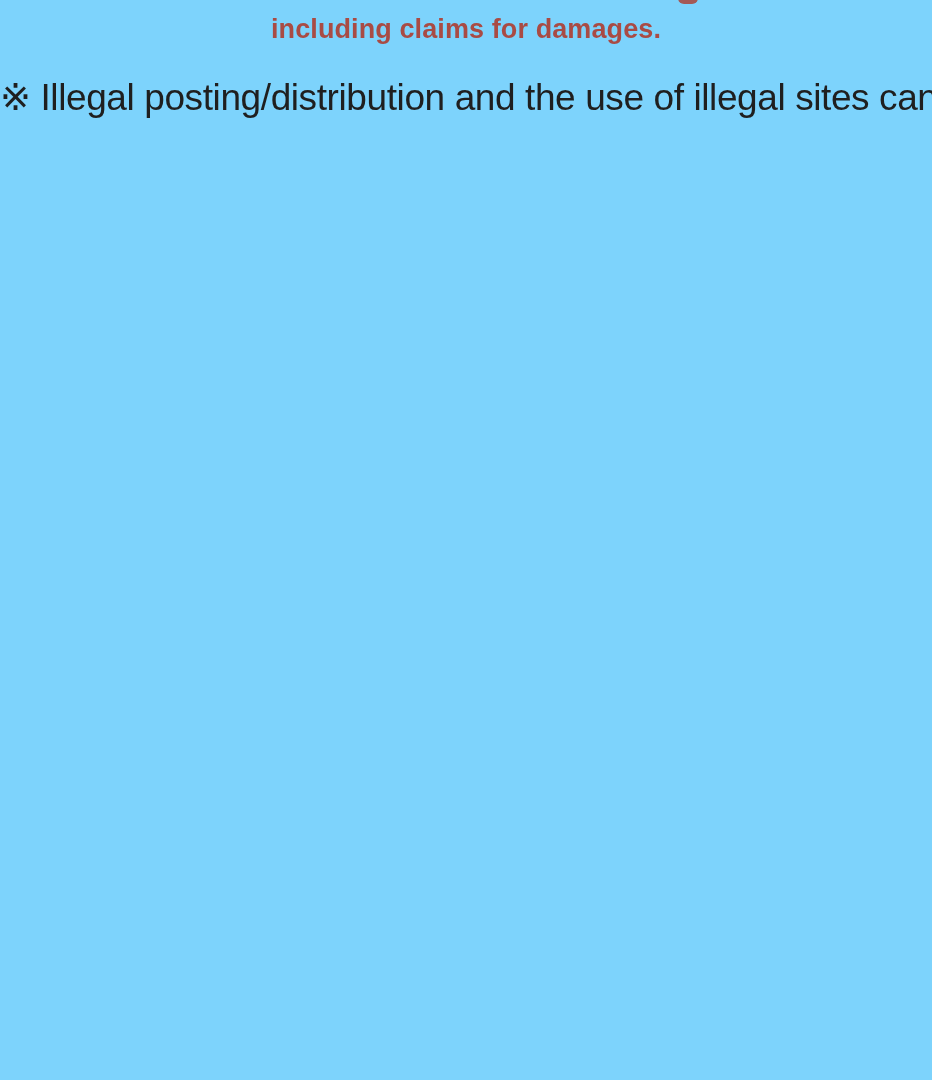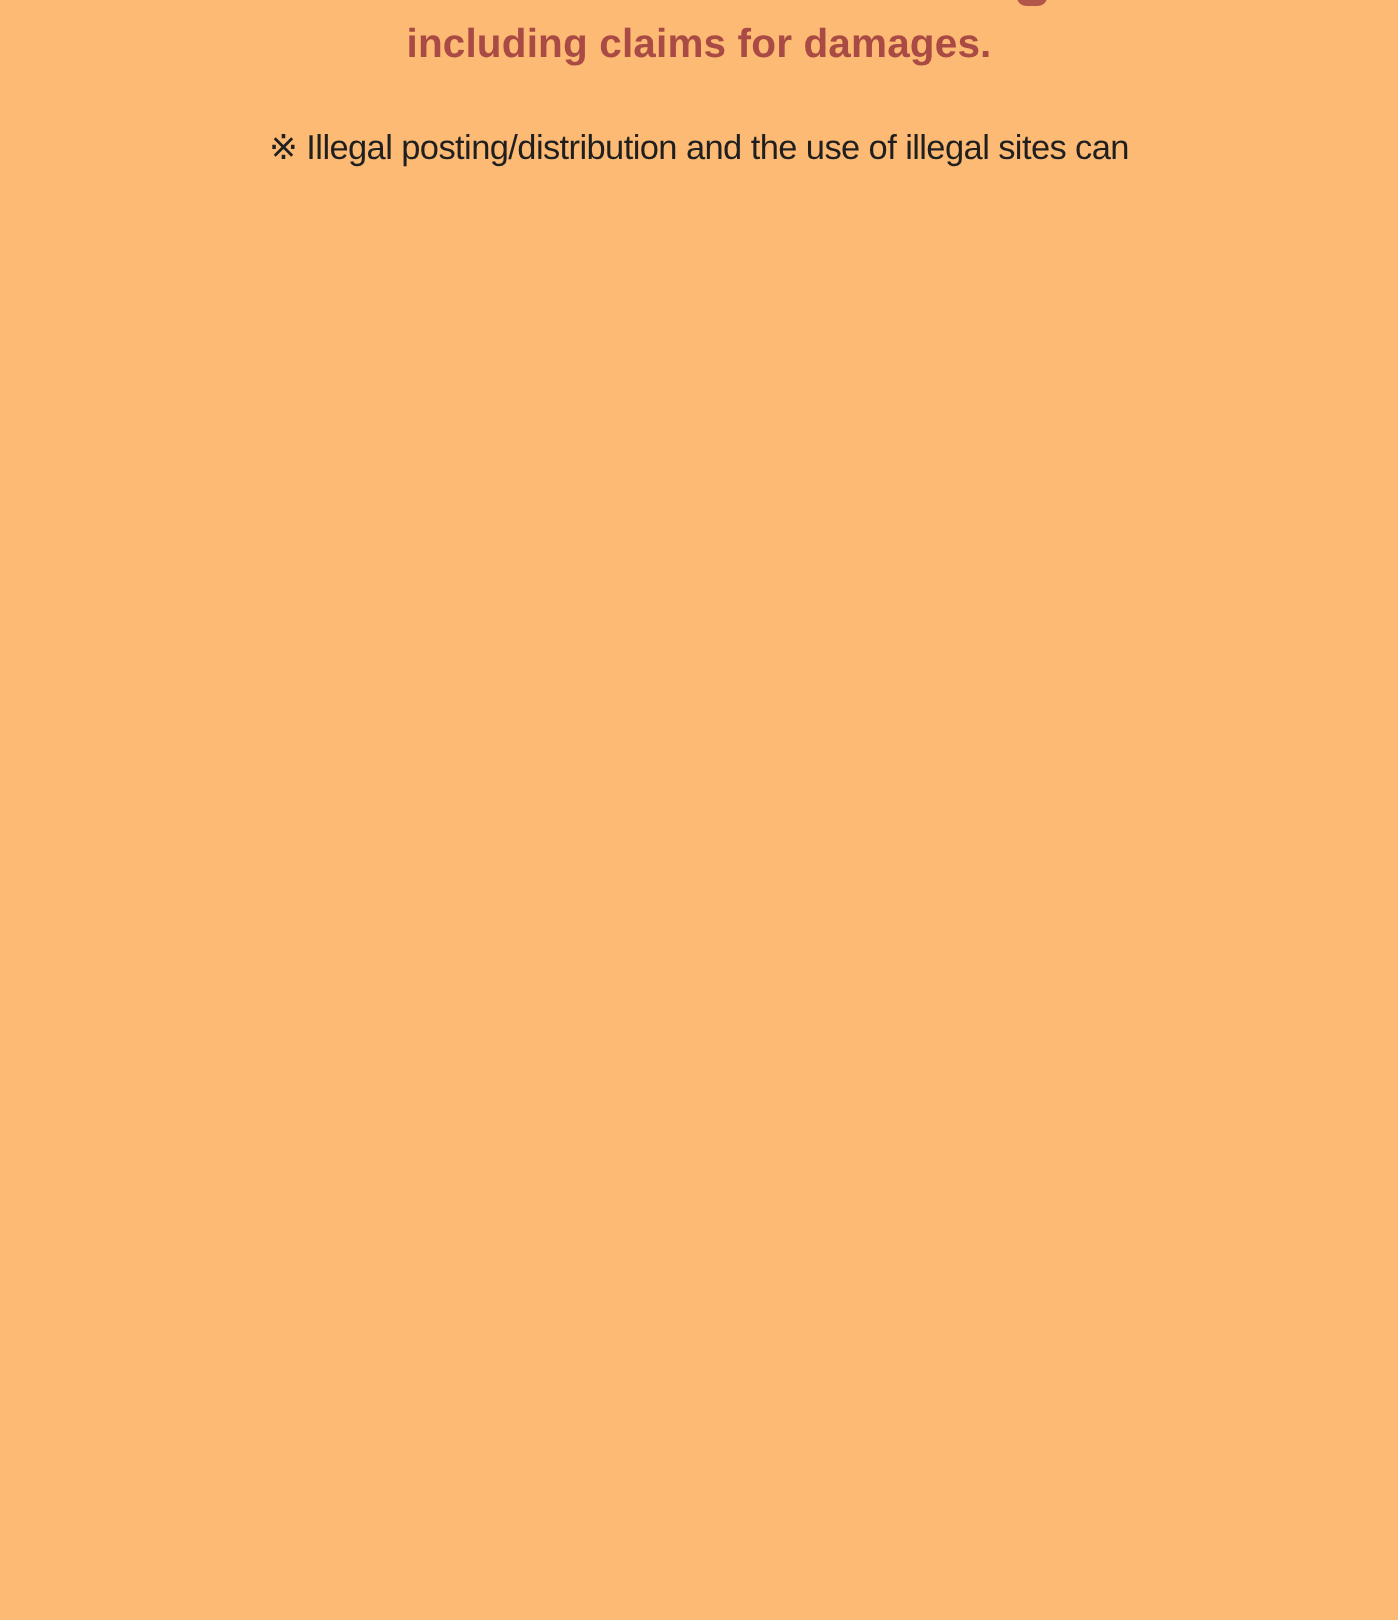--- a/index.html
+++ b/index.html
@@ -12,21 +12,21 @@
     background: #ffffff;
     font-family: "Liberation Sans", "DejaVu Sans", sans-serif;
     --accent: #a94b44;
     --ink: #1f1f1f;
   }
   .screen {
     position: relative;
     width: 932px;
     height: 1080px;
     overflow: hidden;
-    background: #fdba74;
+    background: #7dd3fc;
   }
   
   .clipped-frag {
     position: absolute;
     top: -2px;
     left: 678px;
     width: 20px;
     height: 6px;
     background: var(--accent);
     border-radius: 0 0 10px 10px;
@@ -40,21 +40,21 @@
     font-size: 27px;
     font-weight: 700;
     line-height: 40px;
     letter-spacing: 0.1px;
   }
   .note {
     margin: 26px 0 0 0;
     padding: 0;
     text-align: center;
     color: var(--ink);
-    font-size: 23px;
+    font-size: 37px;
     font-weight: 400;
     line-height: 46px;
     letter-spacing: -0.4px;
   }
   .note-line {
     display: block;
     white-space: nowrap;
   }
 </style>
 </head>

